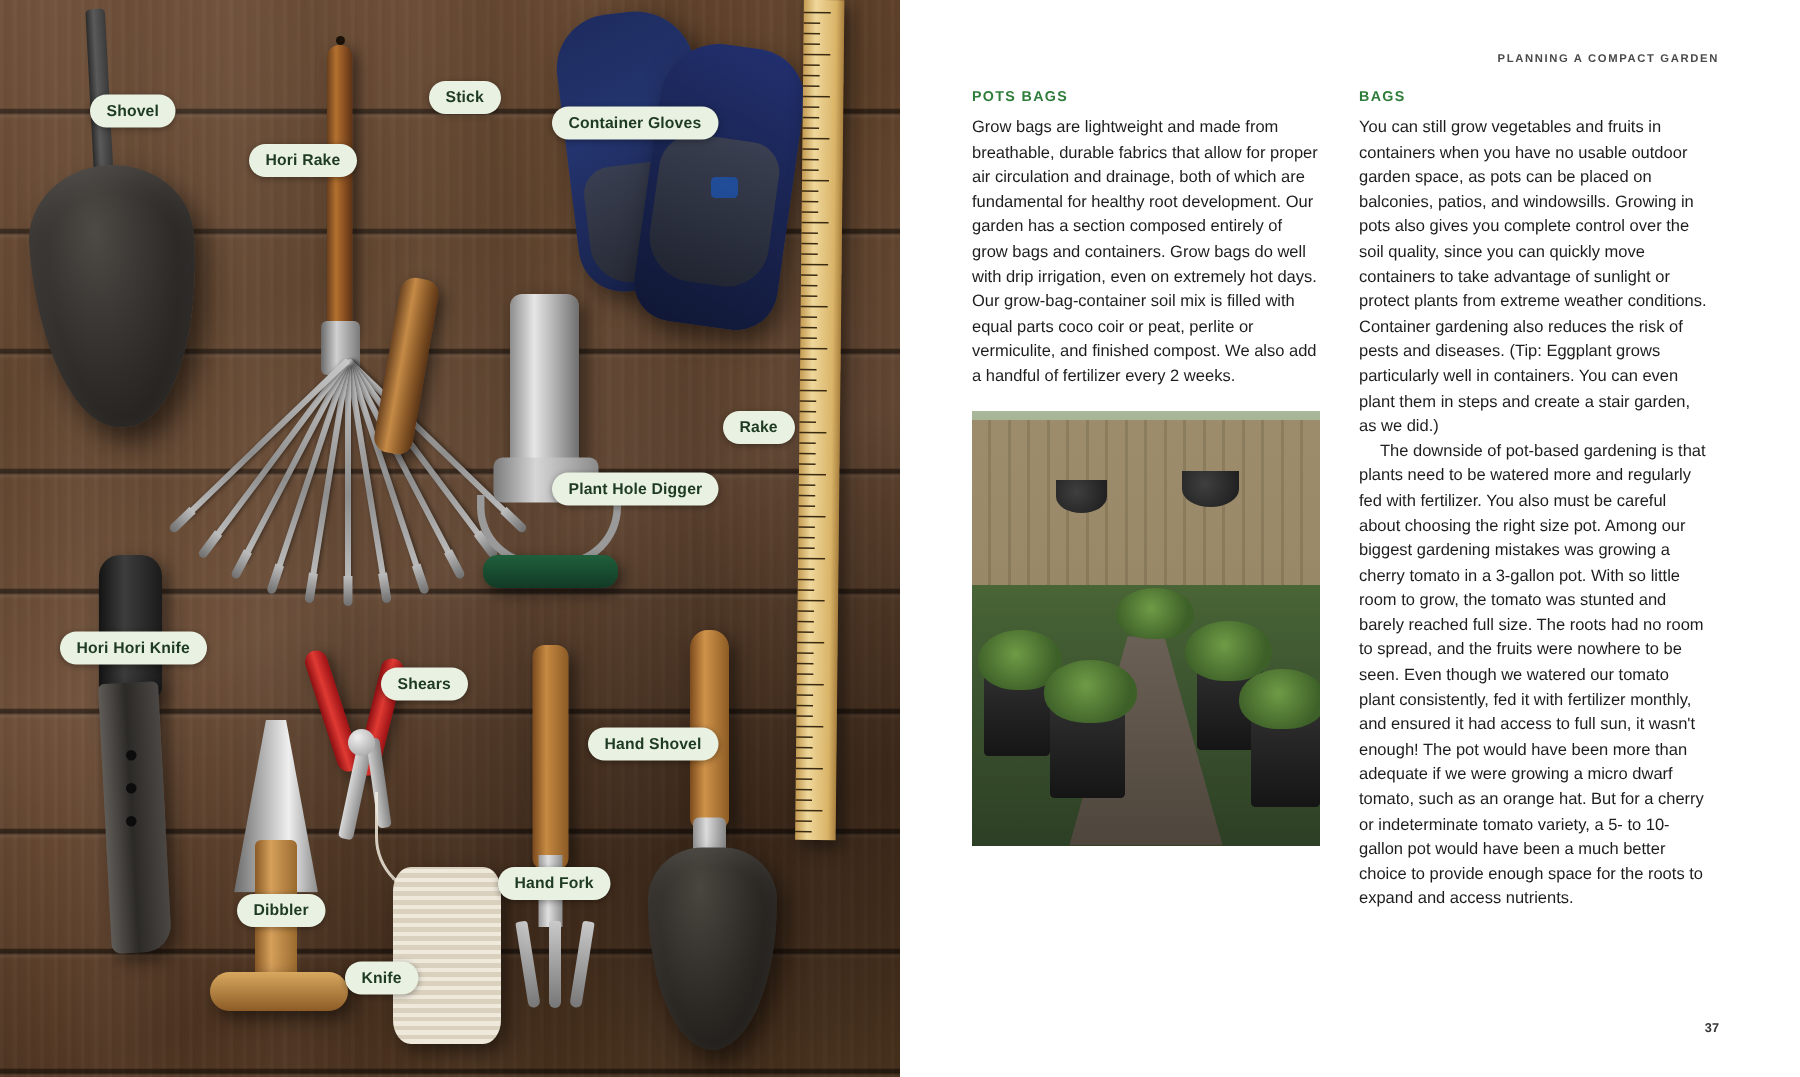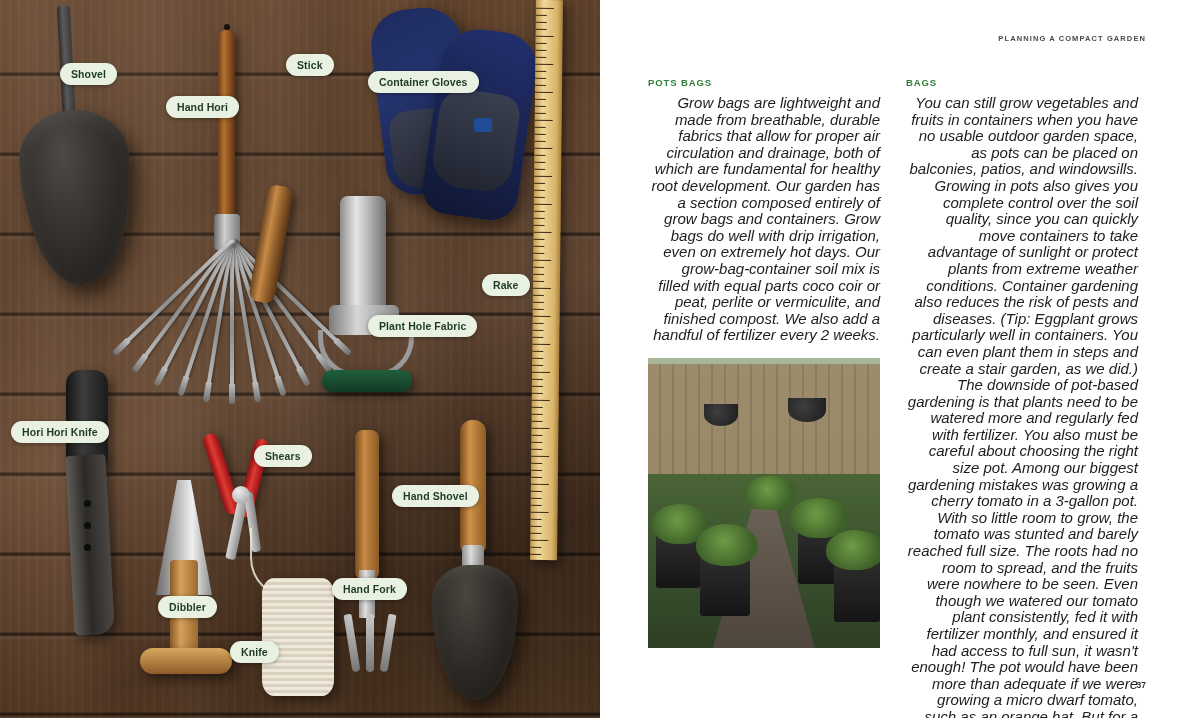--- a/index.html
+++ b/index.html
@@ -313,21 +313,21 @@
     background: #ffffff;
     padding: 34px 54px 30px 48px;
   }
   .running-head {
     text-align: right;
     font-size: 7.5px;
     letter-spacing: 1.1px;
     color: #4a4a4a;
     font-weight: 700;
     font-family: "Liberation Sans", sans-serif;
-    margin-bottom: 34px;
+    margin-bottom: 16px;
   }
   .chapter-title {
     font-family: "Liberation Serif", serif;
     font-size: 21px;
     letter-spacing: .6px;
     color: #7b2d12;
     font-weight: 700;
     margin: 0 0 22px 0;
   }
   .columns {
@@ -336,26 +336,25 @@
   }
   .col { width: 232px; }
   .sub-head {
     color: #2f7d3a;
     font-size: 9.5px;
     font-weight: 700;
     letter-spacing: .9px;
     margin-bottom: 7px;
   }
   .body-text {
-    font-size: 15px;
+    font-size: 11px;
     line-height: 16.6px;
     color: #1d1d1d;
-    text-align: right;
+    text-align: left;
     margin: 0;
-    font-style: italic;
   }
   .body-text + .body-text { text-indent: 14px; margin-top: 0; }
 
   
   .inset-photo {
     width: 232px; height: 290px;
     margin-top: 14px;
     position: relative;
     overflow: hidden;
     background: linear-gradient(180deg,#6f8f52 0%,#4f6b38 30%,#3c5430 65%,#2d3f24 100%);
@@ -555,26 +554,26 @@
 
     <div class="tool twine-thread"></div>
     <div class="tool twine"></div>
 
     <div class="tool trowel-handle"></div>
     <div class="tool trowel-ferrule"></div>
     <div class="tool trowel-blade"></div>
 
     <div id="labels">
         <div class="label" style="left: 60px; top: 63px;">Shovel</div>
-        <div class="label" style="left: 166px; top: 96px;">Hand Hori</div>
+        <div class="label" style="left: 166px; top: 96px;">Hori Rake</div>
         <div class="label" style="left: 286px; top: 54px;">Stick</div>
         <div class="label" style="left: 368px; top: 71px;">Container Gloves</div>
         <div class="label" style="left: 482px; top: 274px;">Rake</div>
-        <div class="label" style="left: 368px; top: 315px;">Plant Hole Fabric</div>
-        <div class="label" style="left: 11px; top: 421px;">Hori Hori Knife</div>
+        <div class="label" style="left: 368px; top: 315px;">Plant Hole Digger</div>
+        <div class="label" style="left: 40px; top: 421px;">Hori Hori Knife</div>
         <div class="label" style="left: 254px; top: 445px;">Shears</div>
         <div class="label" style="left: 392px; top: 485px;">Hand Shovel</div>
         <div class="label" style="left: 332px; top: 578px;">Hand Fork</div>
         <div class="label" style="left: 158px; top: 596px;">Dibbler</div>
         <div class="label" style="left: 230px; top: 641px;">Knife</div>
       </div>
   </div>
 
   <div class="gutter"></div>
 

